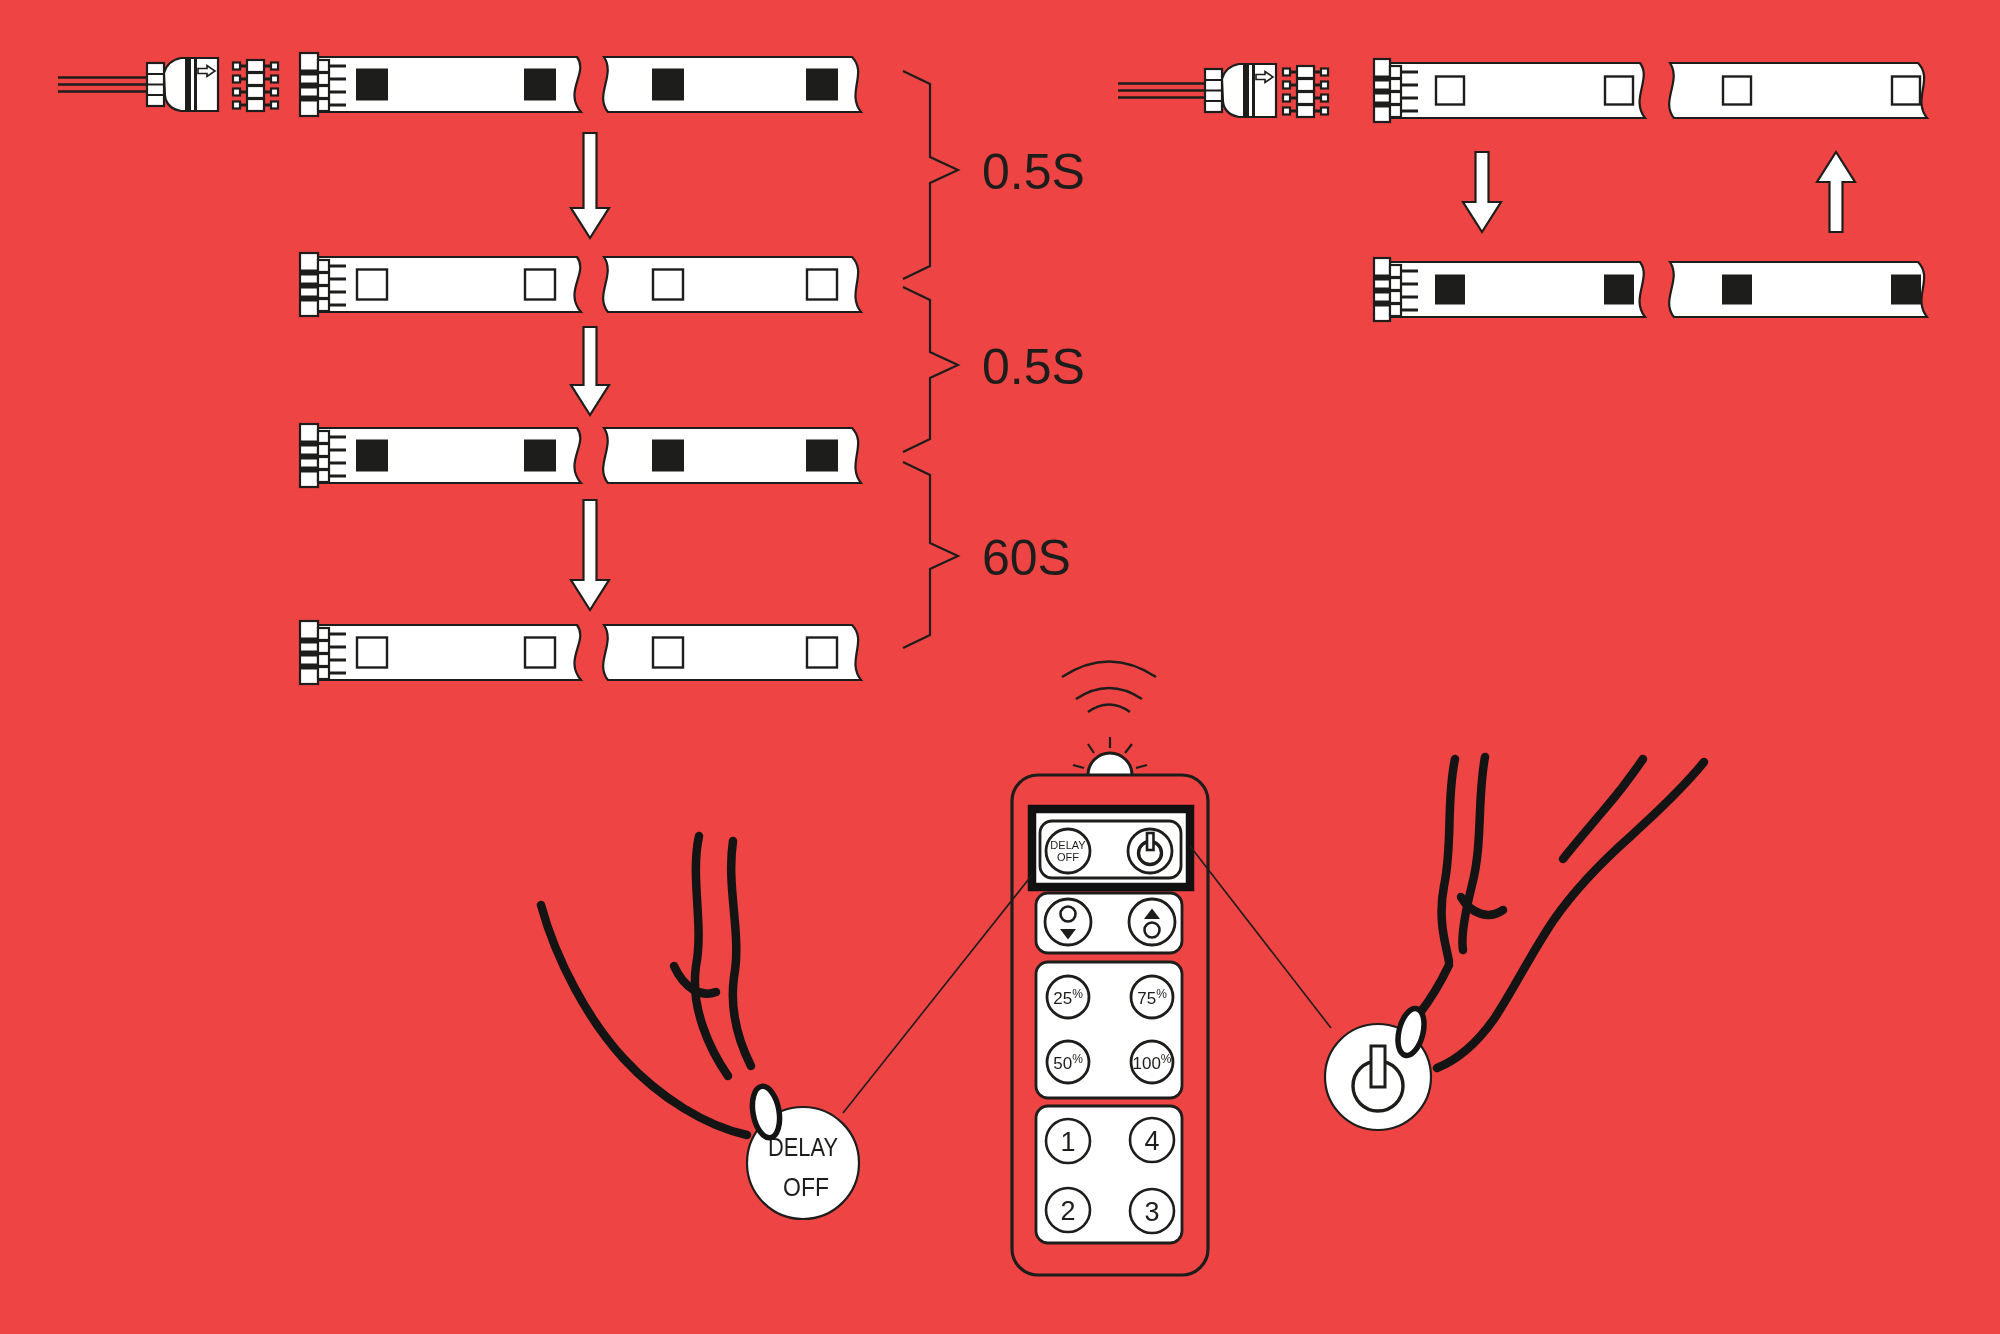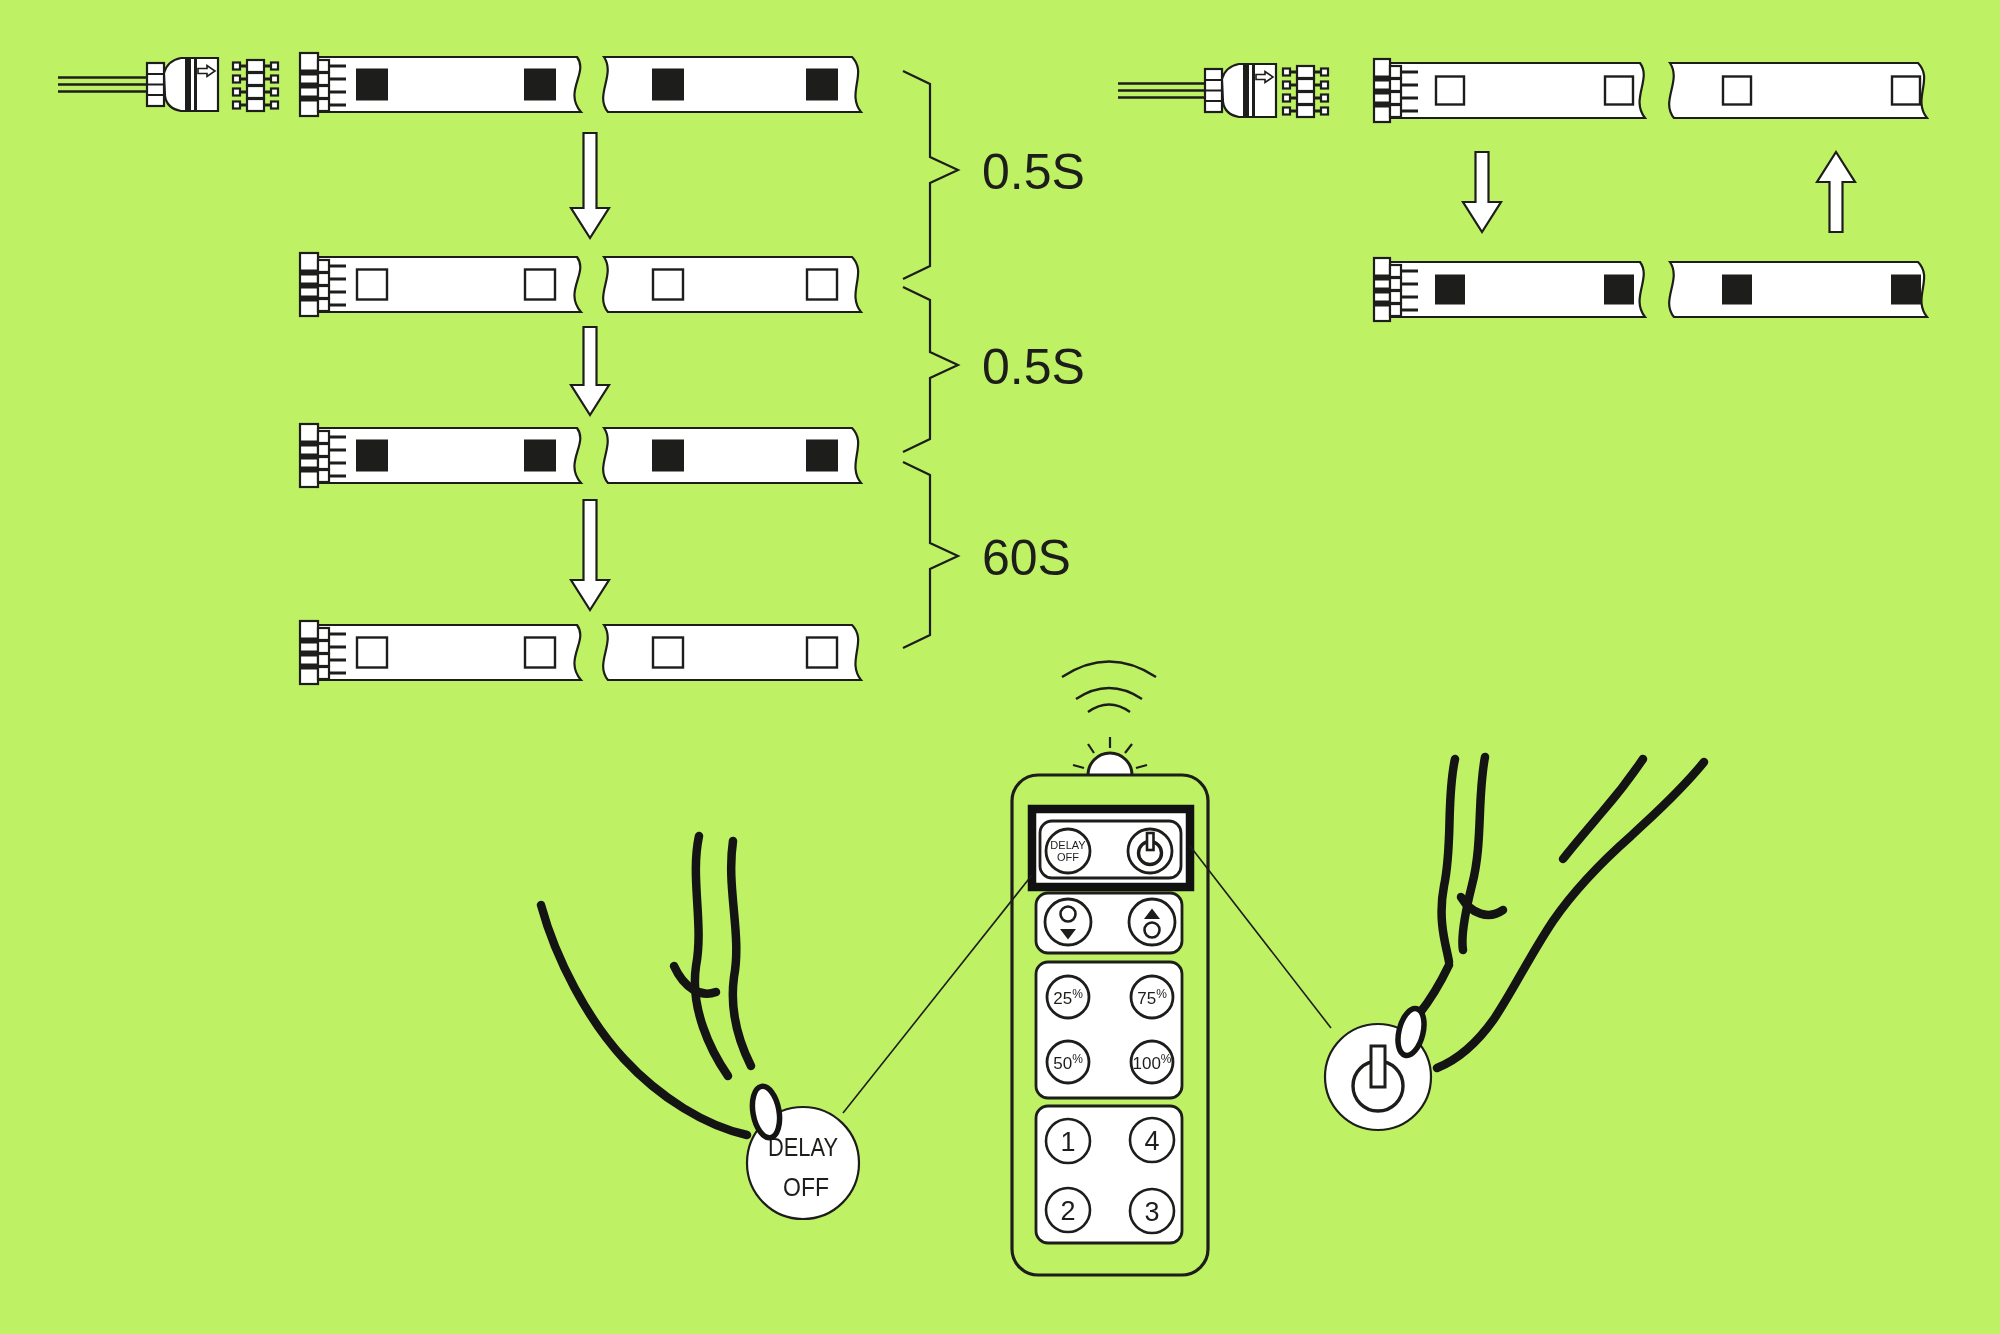--- a/index.html
+++ b/index.html
@@ -1,16 +1,16 @@
 <!DOCTYPE html>
 <html><head>
 <meta charset="utf-8">
 <style>
   html,body{margin:0;padding:0;background:#fff;}
-  .stage{position:relative;width:2000px;height:1334px;background:#bef264;overflow:hidden;}
+  .stage{position:relative;width:2000px;height:1334px;background:#ef4444;overflow:hidden;}
   svg{display:block;}
   svg text{font-family:"Liberation Sans","DejaVu Sans",sans-serif;fill:#1d1d1b;}
   .ol{fill:#ffffff;stroke:#1d1d1b;stroke-width:2.2;}
   .oln{fill:none;stroke:#1d1d1b;stroke-width:2.2;}
   .thin{fill:none;stroke:#1d1d1b;stroke-width:1.6;}
   .blk{fill:#1d1d1b;stroke:none;}
   .btn{fill:#ffffff;stroke:#1d1d1b;stroke-width:2.8;}
   .panel{fill:#ffffff;stroke:#1d1d1b;stroke-width:2.8;}
   .hand{fill:none;stroke:#141414;stroke-width:8.5;stroke-linecap:round;stroke-linejoin:round;}
   .timing{font-size:50px;}

